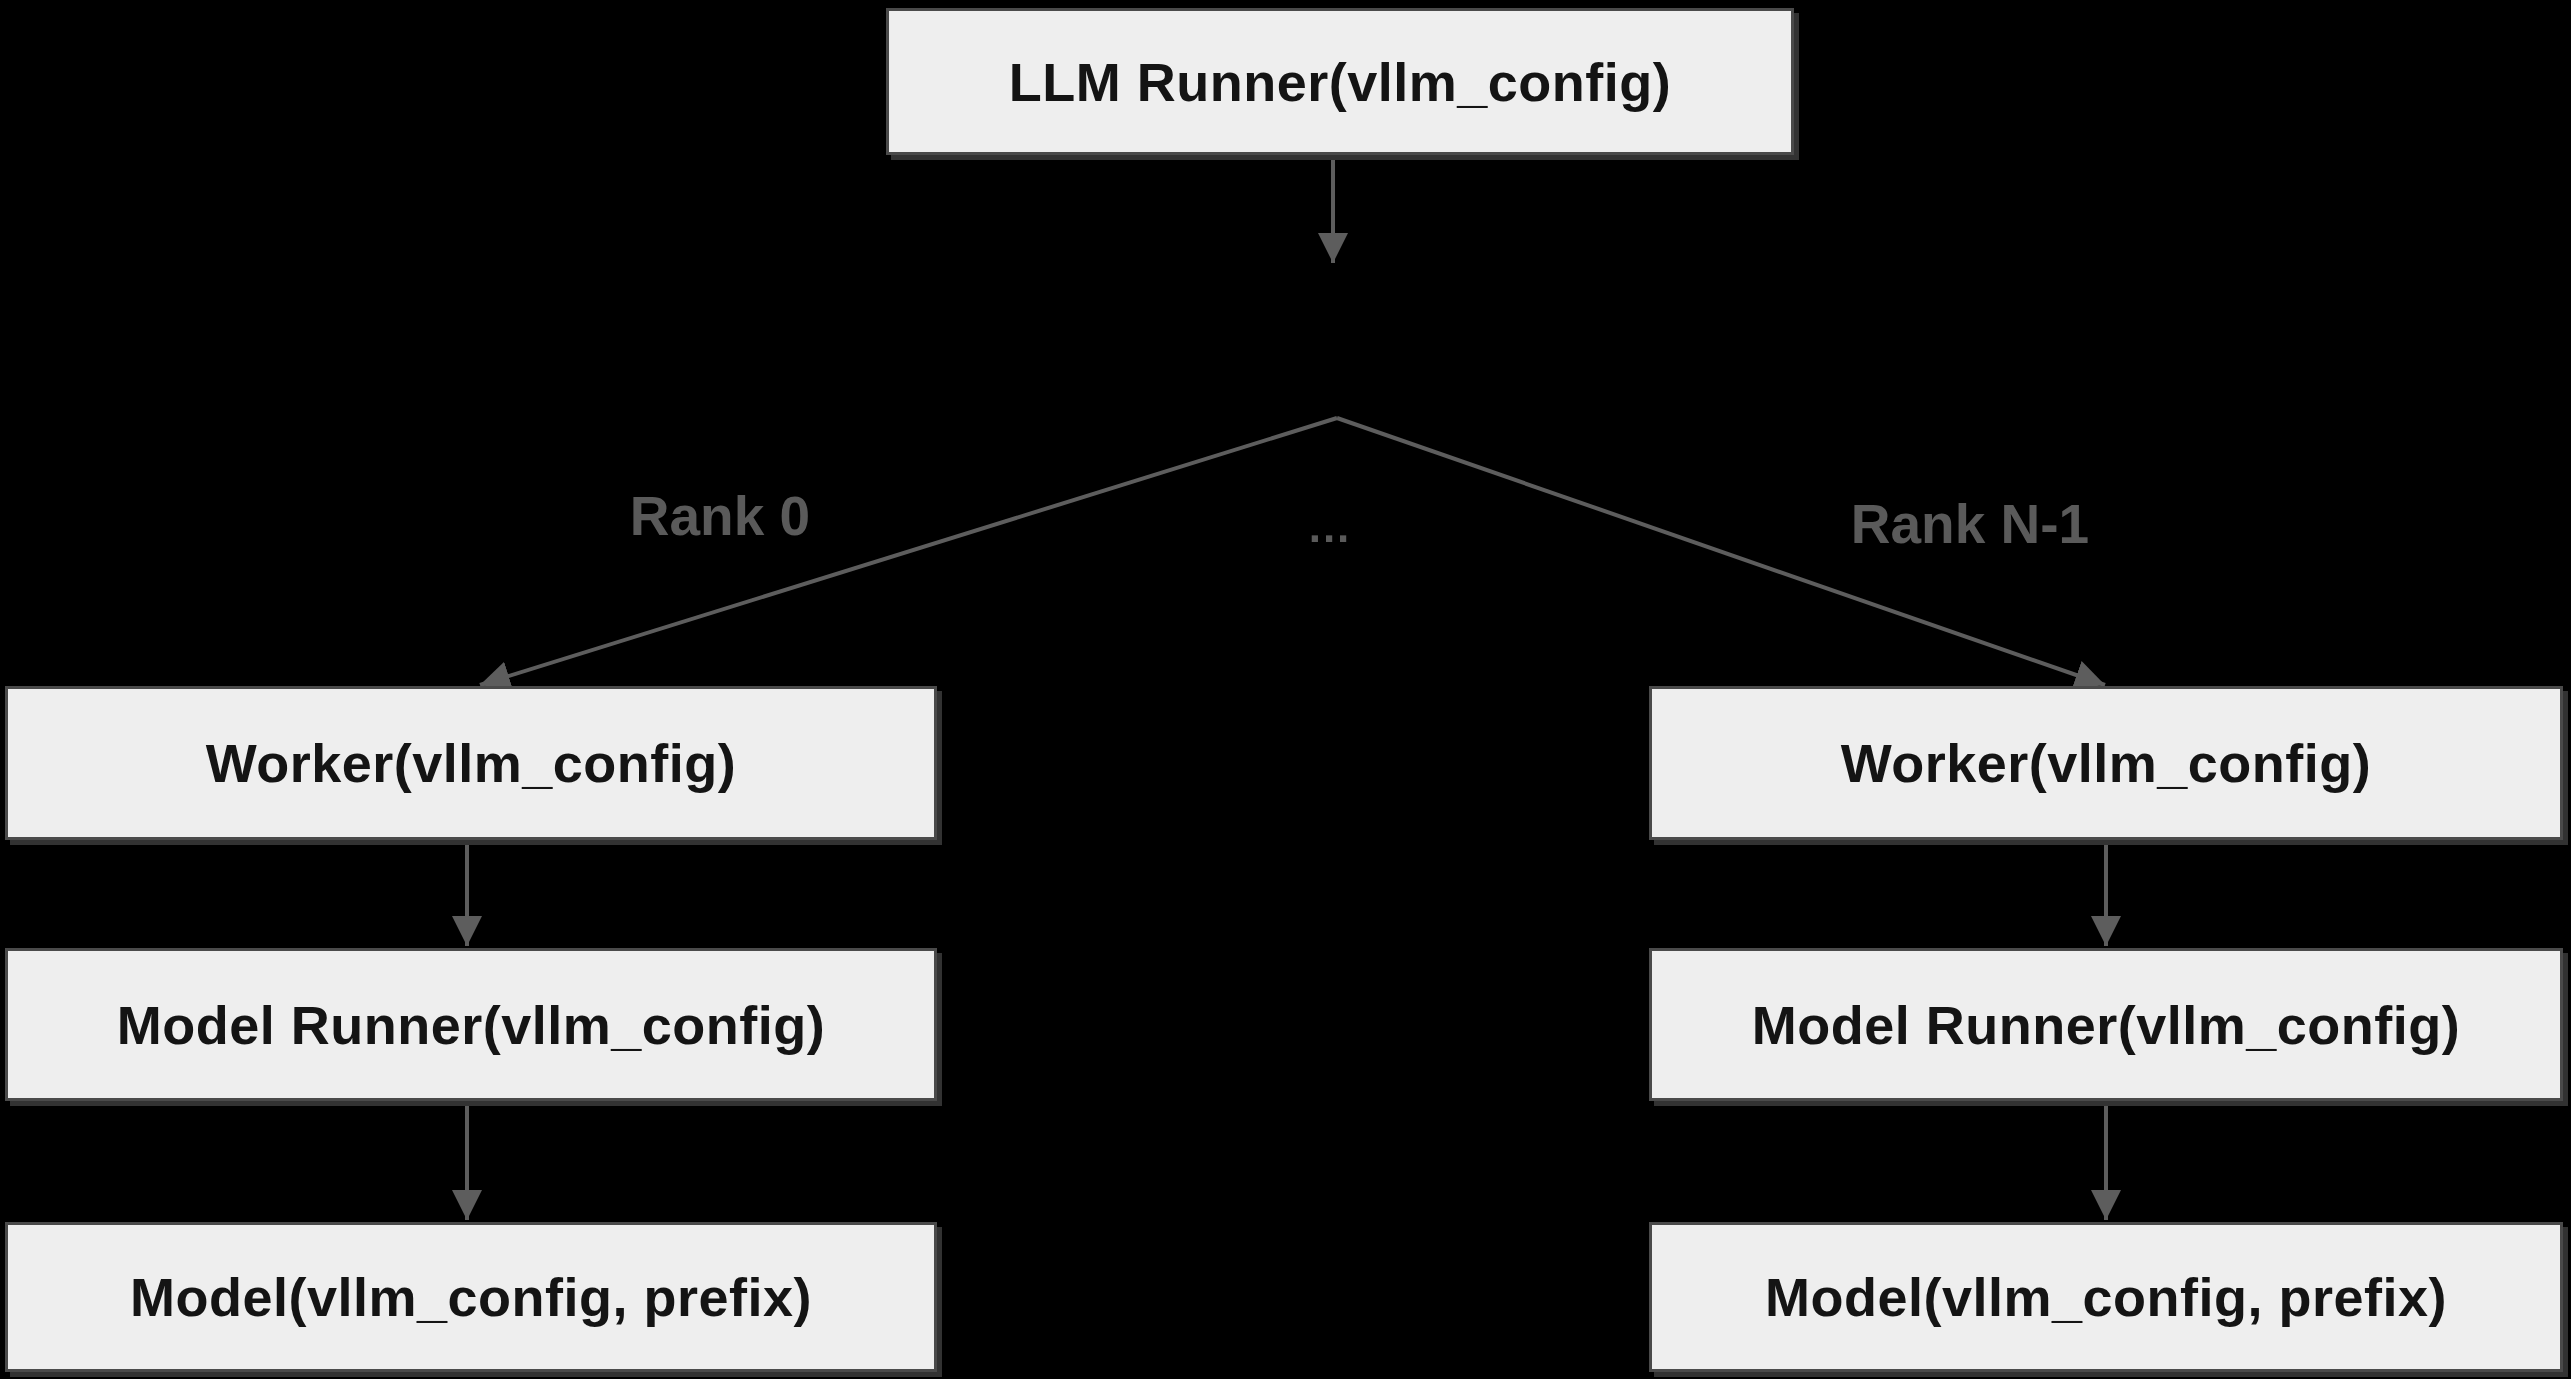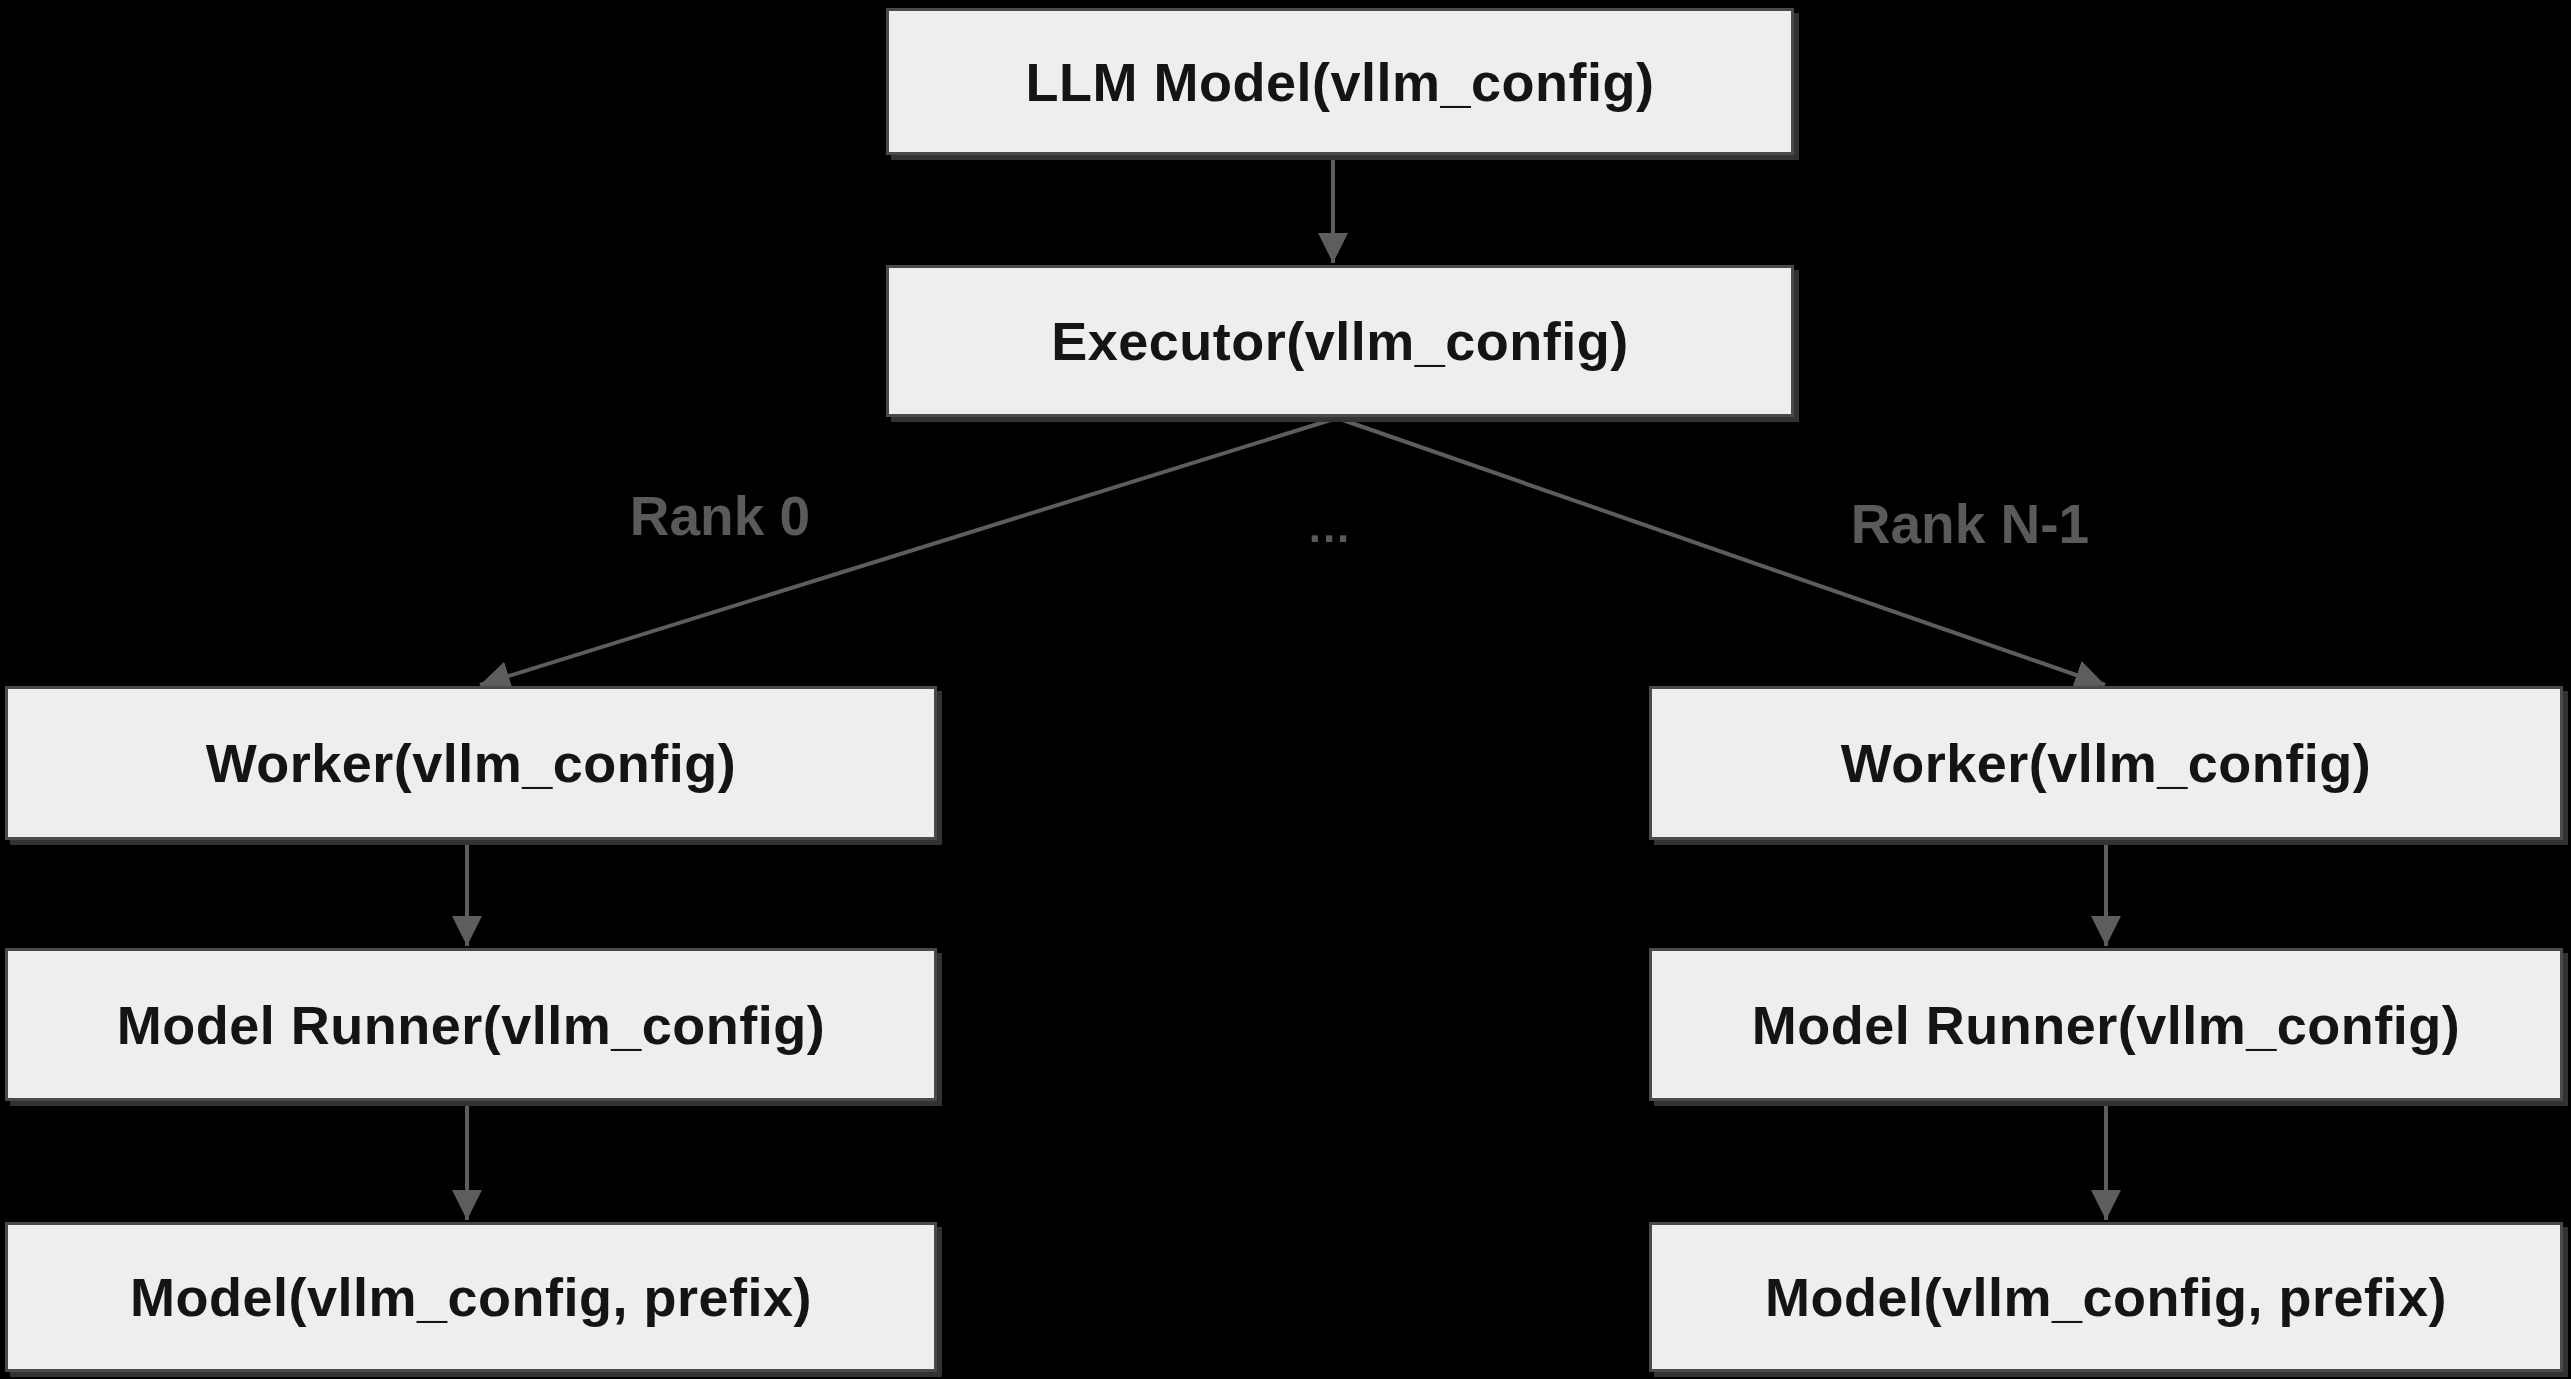--- a/index.html
+++ b/index.html
@@ -69,26 +69,23 @@
       <line x1="1337" y1="418" x2="480" y2="685" marker-end="url(#arrowhead)"></line>
       <line x1="1337" y1="418" x2="2105" y2="685" marker-end="url(#arrowhead)"></line>
       <line x1="467" y1="842" x2="467" y2="946" marker-end="url(#arrowhead)"></line>
       <line x1="2106" y1="842" x2="2106" y2="946" marker-end="url(#arrowhead)"></line>
       <line x1="467" y1="1103" x2="467" y2="1220" marker-end="url(#arrowhead)"></line>
       <line x1="2106" y1="1103" x2="2106" y2="1220" marker-end="url(#arrowhead)"></line>
     </g>
   </svg>
 
   <div class="node node-llm-engine">
-    <span>LLM Model(vllm_config)</span>
+    <span>LLM Runner(vllm_config)</span>
   </div>
 
-  <div class="node node-executor">
-    <span>Executor(vllm_config)</span>
-  </div>
 
   <div class="edge-label edge-label-rank0">Rank 0</div>
 
   <div class="edge-label edge-label-ellipsis">...</div>
 
   <div class="edge-label edge-label-rankn">Rank N-1</div>
 
   <div class="node node-worker-left">
     <span>Worker(vllm_config)</span>
   </div>

